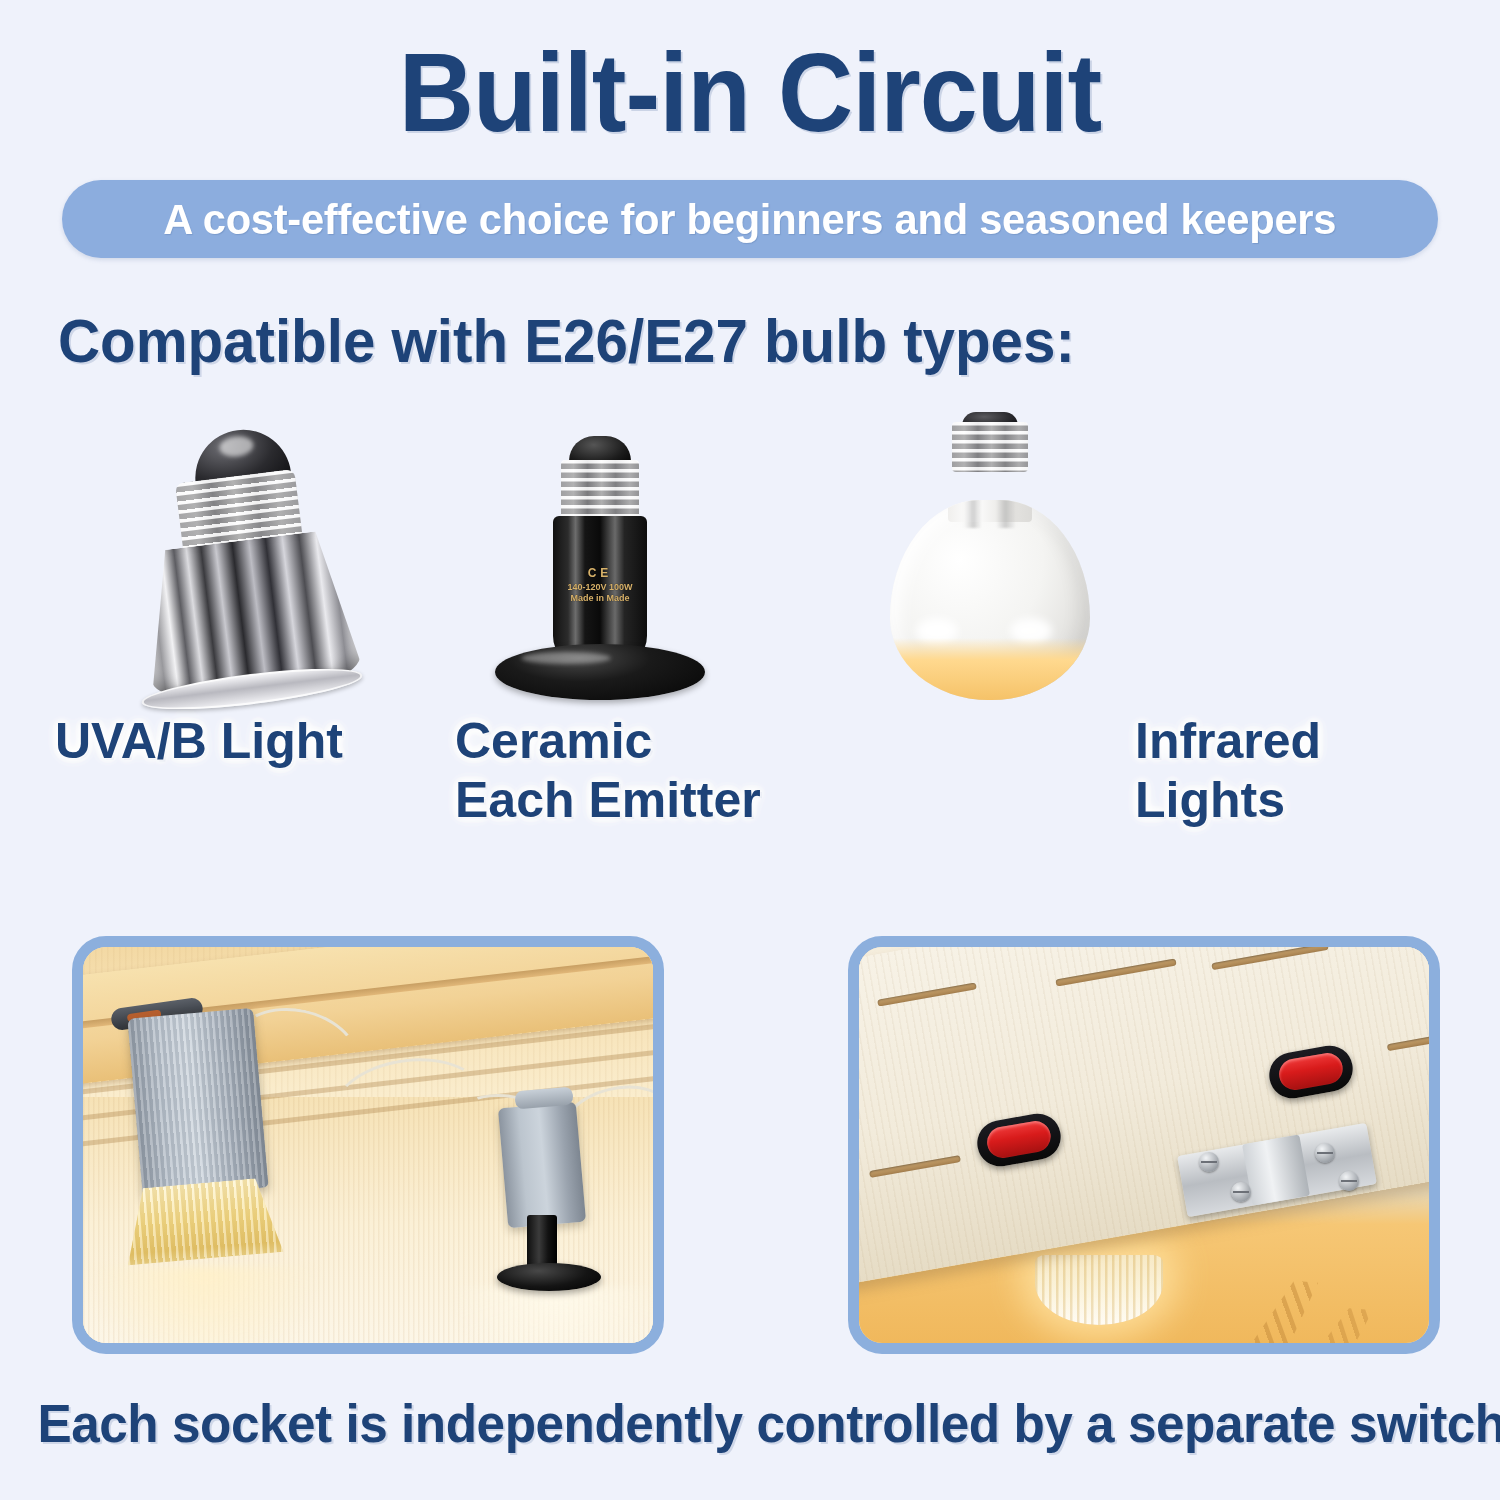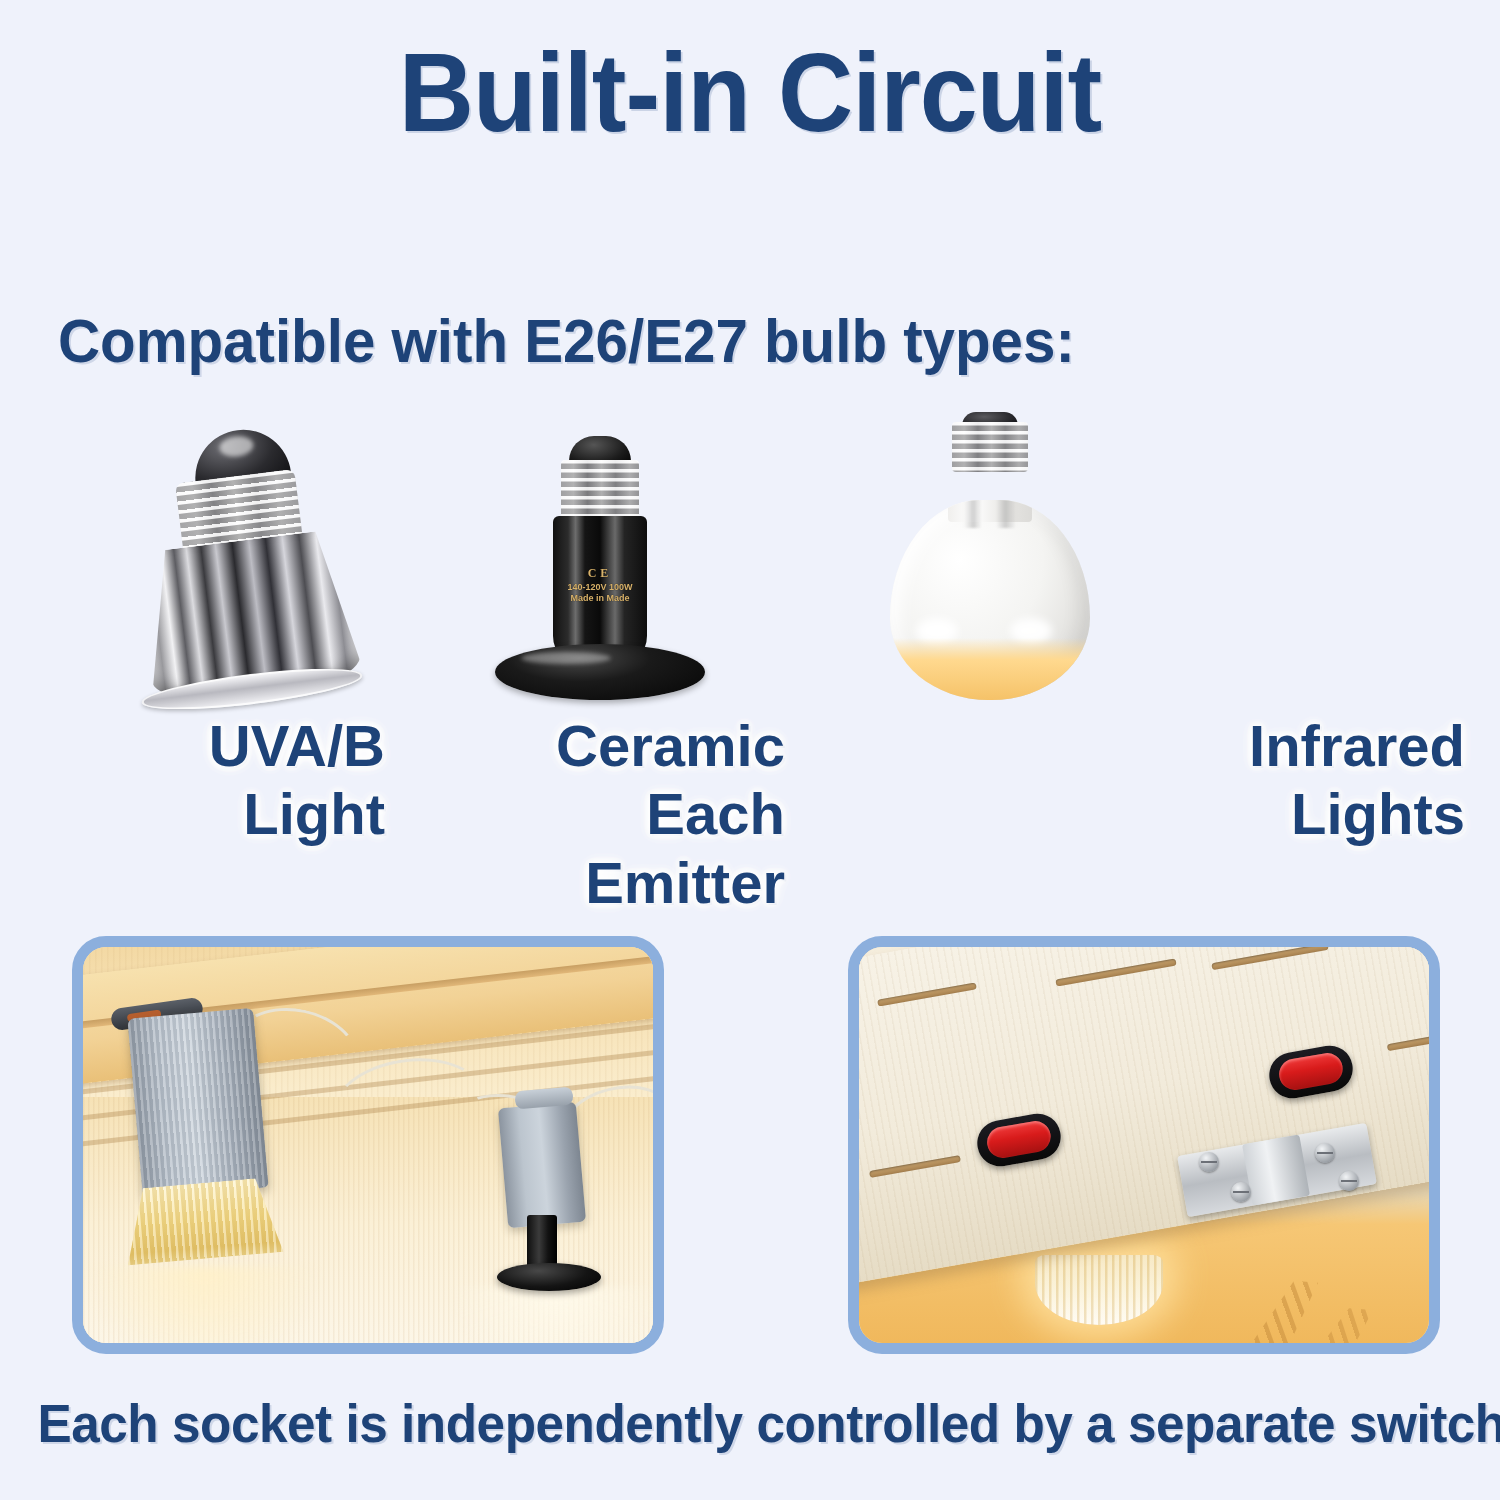--- a/index.html
+++ b/index.html
@@ -129,21 +129,21 @@
     border-radius:6px 6px 30px 30px;
     background:linear-gradient(to right,#111 0%,#2c2c2c 16%,#6d6d6d 24%,#151515 34%,#0a0a0a 50%,#6a6a6a 66%,#242424 76%,#0d0d0d 100%);
   }
   .che .label{
     position:absolute;bottom:96px;left:58px;width:94px;
     text-align:center;color:#d8b26a;
     font-size:9px;line-height:1.25;font-weight:bold;
     font-family:"Liberation Sans", sans-serif;
     text-shadow:0 0 1px rgba(0,0,0,.8);
   }
-  .che .ce{font-size:12px;letter-spacing:4px;margin-bottom:1px;font-family:Liberation Serif, serif;}
+  .che .ce{font-size:12px;letter-spacing:4px;margin-bottom:1px;}
   .che .neck{
     position:absolute;bottom:178px;left:66px;width:78px;height:62px;
     border-radius:6px;
     background:linear-gradient(to right,#cfcfd3 0%,#f7f7f9 16%,#7d7d83 34%,#f2f2f4 52%,#88888e 70%,#ebebee 88%,#b5b5ba 100%);
   }
   .che .cap{
     position:absolute;bottom:234px;left:74px;width:62px;height:30px;
     border-radius:30px 30px 6px 6px;
     background:radial-gradient(ellipse at 40% 30%,#555 0%,#1b1b1b 60%,#000 100%);
   }
@@ -236,22 +236,22 @@
         rgba(140,105,20,.55) 4px, rgba(140,105,20,.55) 9px);
   }
   .ir .cap{
     position:absolute;bottom:284px;left:72px;width:58px;height:14px;
     border-radius:28px 28px 4px 4px;
     background:radial-gradient(ellipse at 40% 30%,#5a5a5e,#1c1c20 70%,#000);
   }
 
   
   .caption{
-    position:absolute;width:330px;text-align:right;
-    font-size:58px;font-weight:bold;line-height:1.18;
+    position:absolute;width:330px;text-align:left;
+    font-size:50px;font-weight:bold;line-height:1.18;
     color:#1e4378;
     text-shadow:
       0 0 8px #ffffff, 0 0 8px #ffffff, 0 0 8px #ffffff,
       0 0 14px #ffffff, 0 0 14px #ffffff,
       2px 2px 0 rgba(160,175,205,.35);
   }
   .caption.c0{left:55px;top:712px;}
   .caption.c1{left:455px;top:712px;}
   .caption.c2{left:830px;top:712px;}
   .caption.c3{left:1135px;top:712px;}
@@ -519,20 +519,23 @@
     white-space:nowrap;
   }
 </style>
 </head>
 <body>
 
 <div class="page">
 
   <div class="title">Built-in Circuit</div>
 
+  <div class="banner">
+    <span class="banner-text">A cost-effective choice for beginners and seasoned keepers</span>
+  </div>
 
   <div class="section-heading">Compatible with E26/E27 bulb types:</div>
 
   <div class="bulb-row">
 
     <div class="bulb-cell c0">
       <div class="bulb-art uva">
         <div class="cap"></div>
         <div class="neck">
           <div class="threads"></div>

